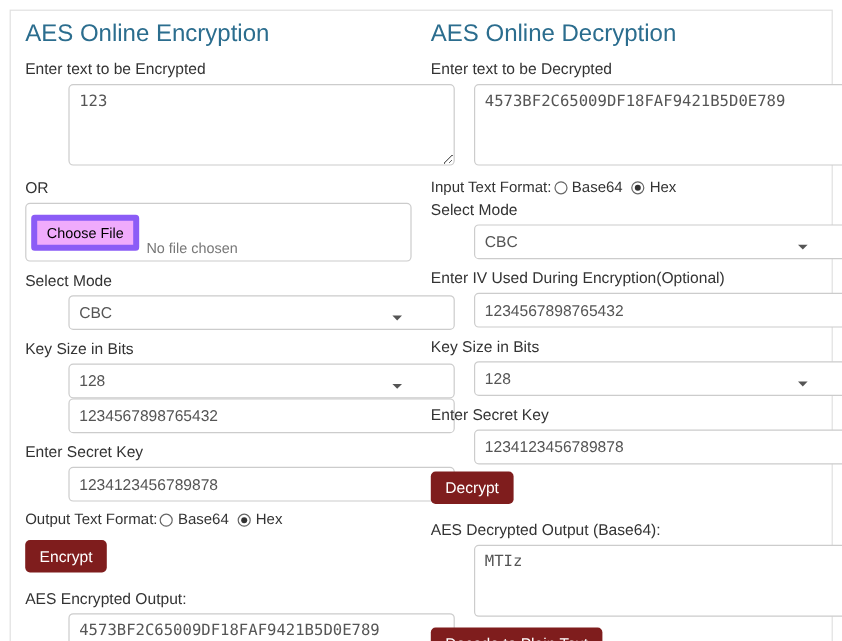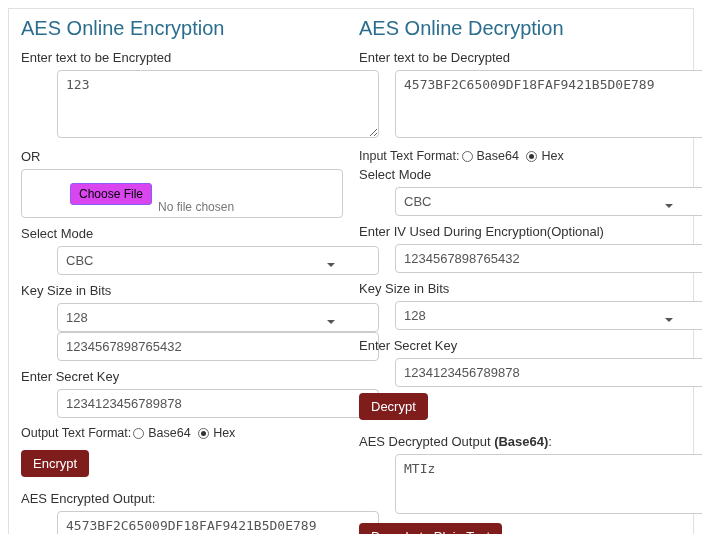--- a/index.html
+++ b/index.html
@@ -83,33 +83,32 @@
   .file-row {
     display: flex;
     align-items: center;
     border: 1px solid #ccc;
     border-radius: 4px;
     padding: 3px 4px;
     width: 100%;
     gap: 6px;
   }
   .file-btn {
-    background: #d946ef;
-    border: 1px solid #8b5cf6;
+    background: #f0abfc;
+    border: 5px solid #8b5cf6;
     border-radius: 3px;
     padding: 3px 8px;
     font-size: 12px;
     cursor: pointer;
-    margin-left: 44px;
   }
   .file-text { color: #777; font-size: 12px; margin-top: 27px; }
   .radio-row { font-size: 12.5px; margin: 8px 0 4px 0; display:flex; align-items:center; gap:2px;}
   .radio { width:11px;height:11px;border:1px solid #666;border-radius:50%;display:inline-block;vertical-align:middle;margin-right:2px;position:relative;}
   .radio.checked::after{content:"";position:absolute;inset:2px;border-radius:50%;background:#333;}
-  .bold { font-weight: 700; }
+  .bold { font-weight: 400; }
 </style>
 </head>
 <body>
 
 <div class="wrap">
 
   <div class="col">
     <h2>AES Online Encryption</h2>
 
     <div class="label">Enter text to be Encrypted</div>

